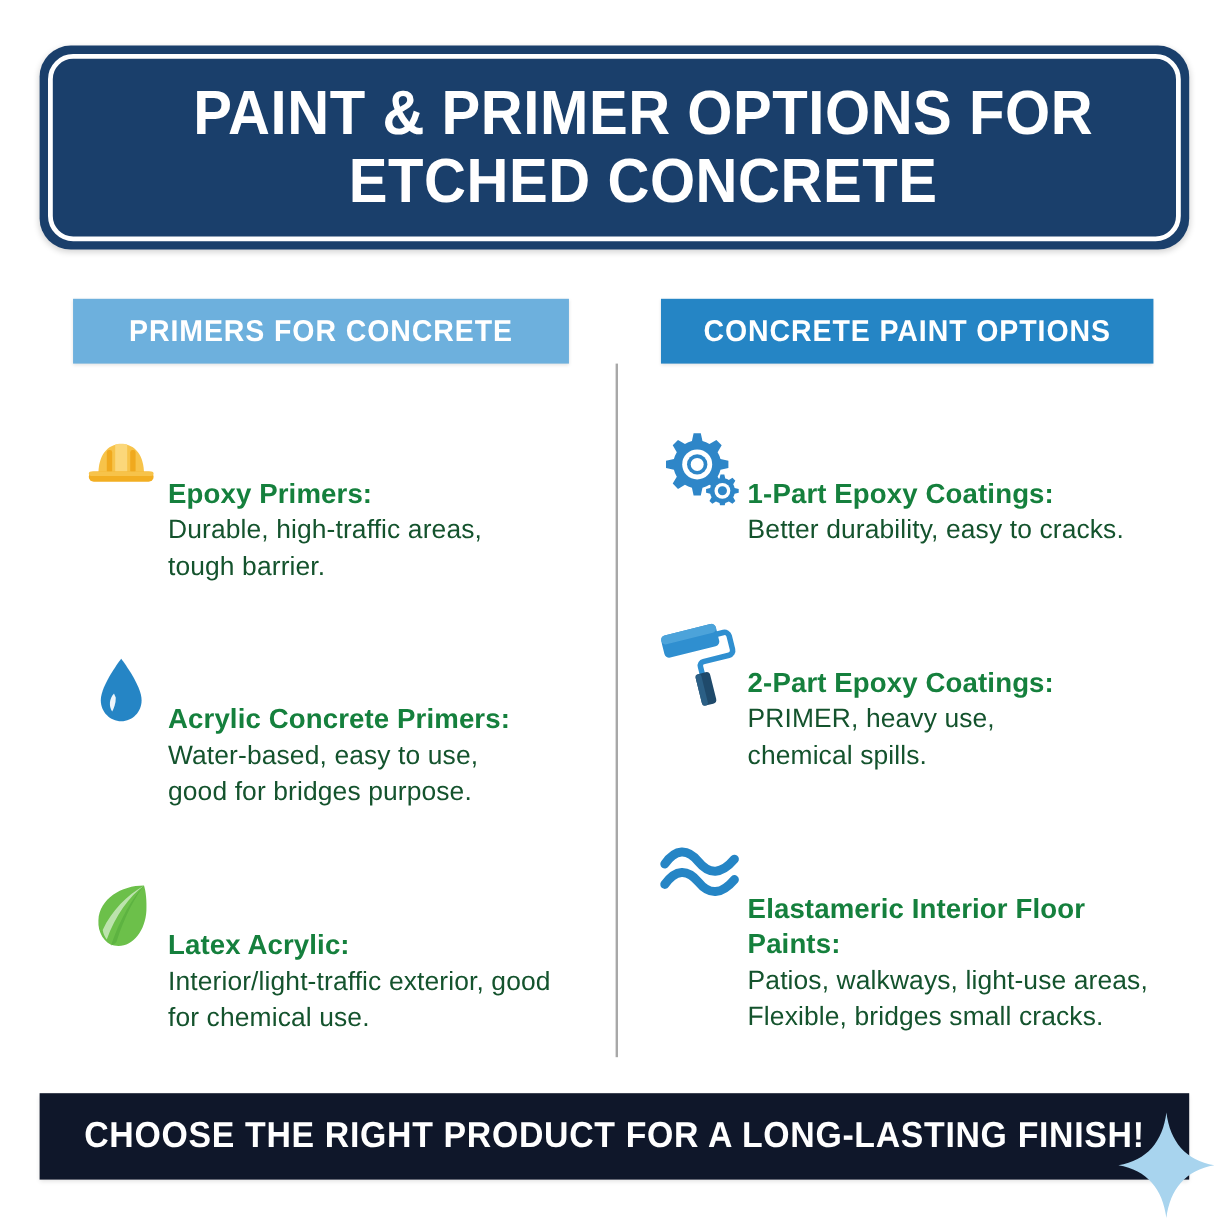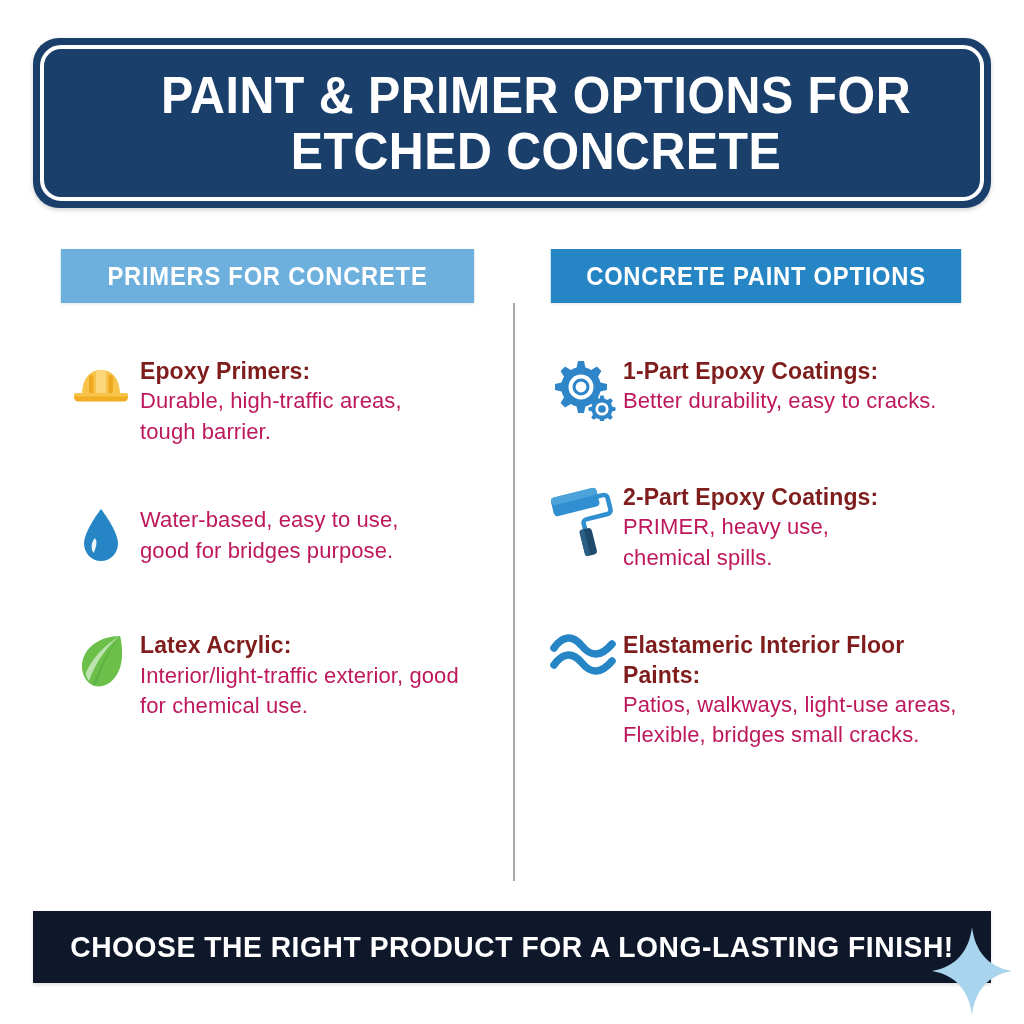--- a/index.html
+++ b/index.html
@@ -102,29 +102,30 @@
     display: flex;
     align-items: flex-start;
     justify-content: center;
     padding-top: 4px;
   }
   .item-icon svg { display: block; }
   .item-body {
     padding-top: 2px;
   }
   .item-title {
-    color: #7f1d1d;
+    color: #15803d;
     font-family: "Liberation Sans Narrow", "Liberation Sans", sans-serif;
     font-size: 23px;
     font-weight: bold;
     line-height: 1.28;
     letter-spacing: 0.1px;
+    margin-top: 40px;
   }
   .item-desc {
-    color: #be185d;
+    color: #14532d;
     font-family: "Liberation Sans Narrow", "Liberation Sans", sans-serif;
     font-size: 22px;
     font-weight: normal;
     line-height: 1.38;
     letter-spacing: 0.1px;
     white-space: pre-line;
   }
 
   
   .footer-banner {
@@ -192,20 +193,21 @@
   </div>
 
   <div class="item">
     <div class="item-icon">
       <svg width="44" height="58" viewBox="0 0 44 58">
         <path d="M22 2 C22 2 5 24 5 36.5 C5 46.2 12.6 54 22 54 C31.4 54 39 46.2 39 36.5 C39 24 22 2 22 2 Z" fill="#2585c5"></path>
         <path d="M16 31 C12 35 11.5 42 14.5 46 C16 43 17.5 39.5 17.5 34.5 Z" fill="#ffffff" opacity="0.92"></path>
       </svg>
     </div>
     <div class="item-body">
+      <div class="item-title">Acrylic Concrete Primers:</div>
       <div class="item-desc">Water-based, easy to use,
 good for bridges purpose.</div>
     </div>
   </div>
 
   <div class="item">
     <div class="item-icon">
       <svg width="52" height="58" viewBox="0 0 52 58">
         <path d="M45 3 C26 3 8 14 7 32 C6.4 42 12 51 20 53 C34 56 46 42 47 24 C47.4 16 46.6 8 45 3 Z" fill="#6cc04a"></path>
         <path d="M45 3 C33 12 21 28 14 48 C12.4 46 11 43 10.6 40 C18 24 31 11 45 3 Z" fill="#ffffff" opacity="0.55"></path>

